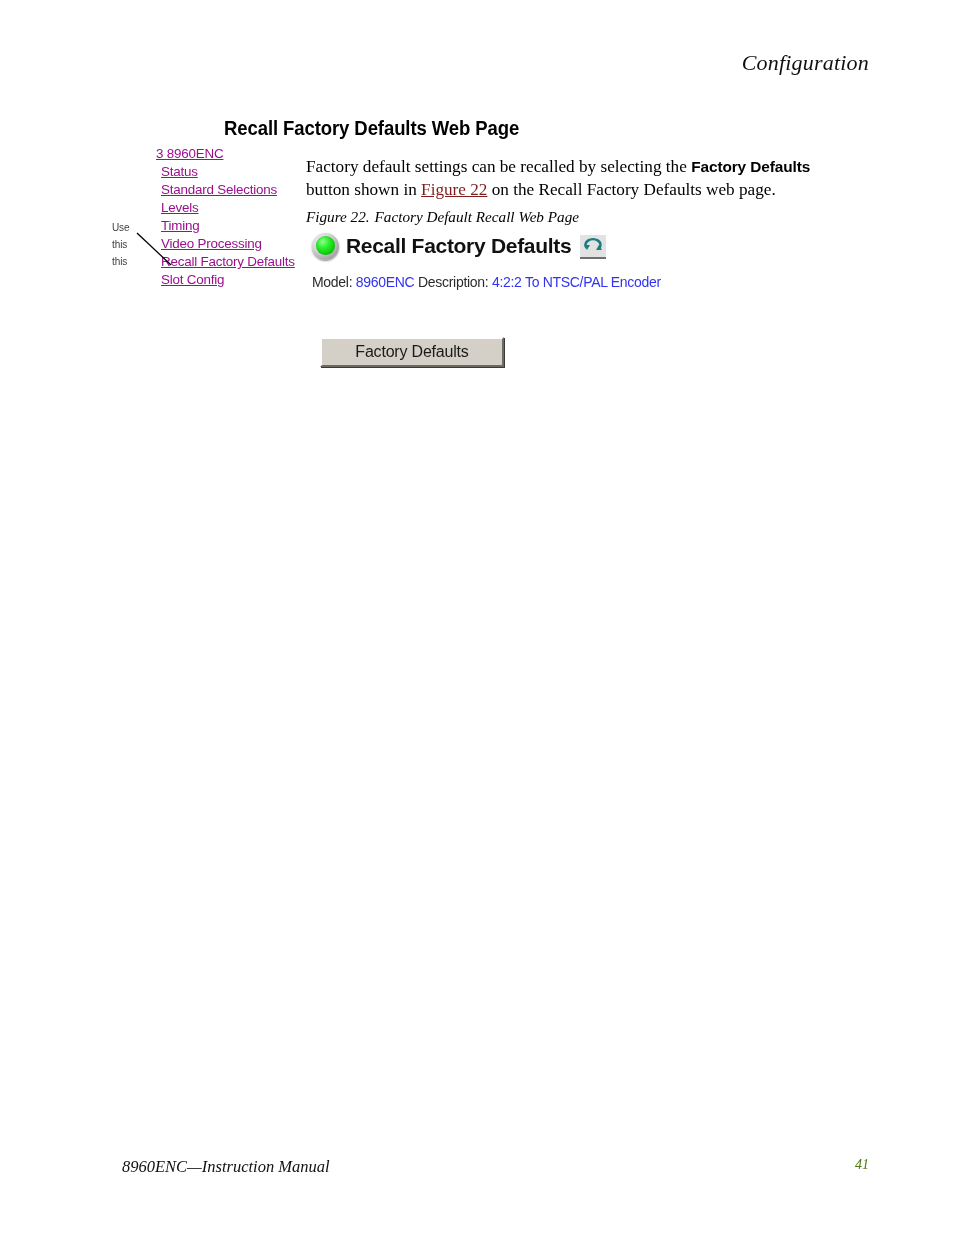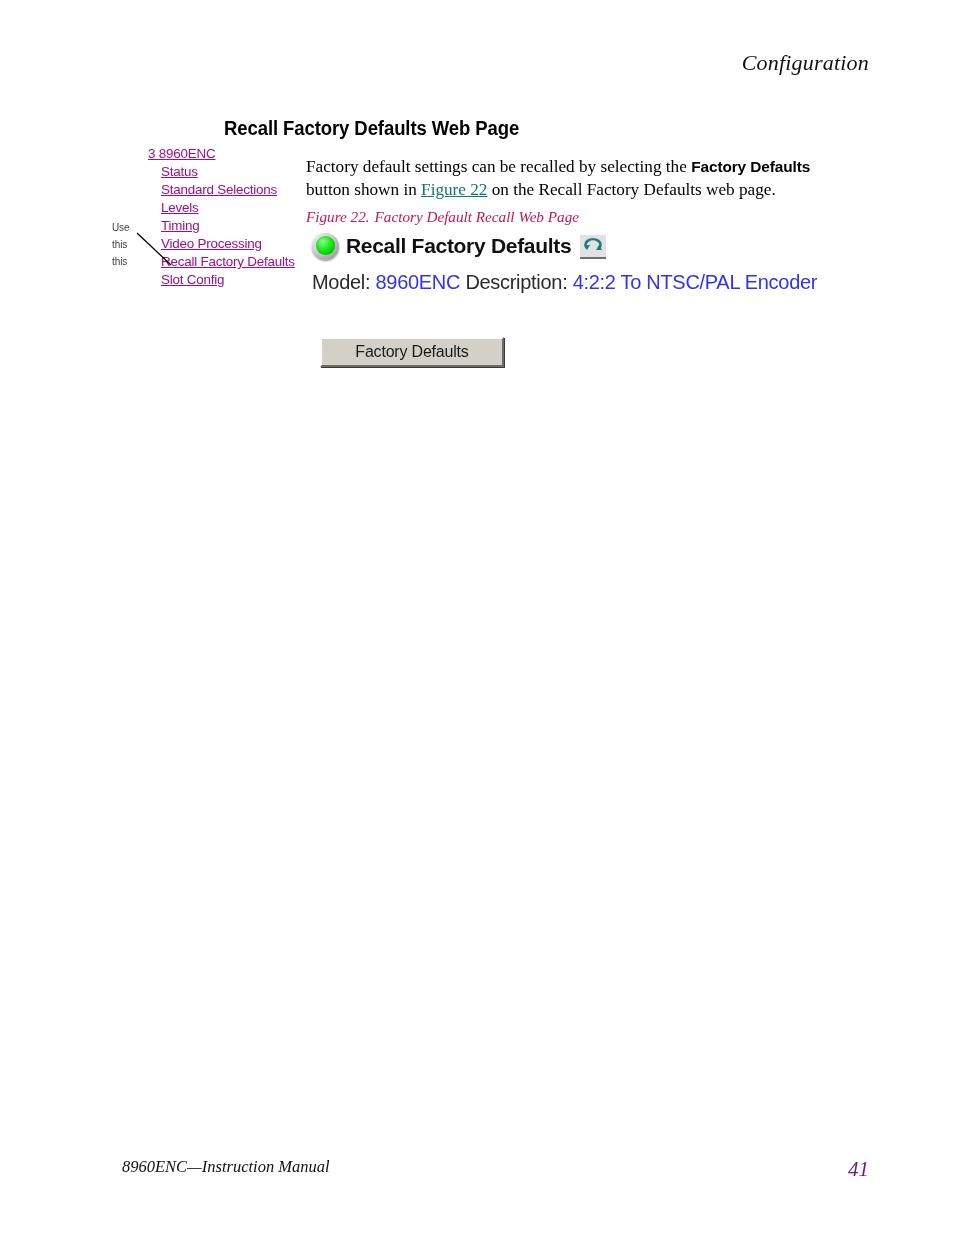--- a/index.html
+++ b/index.html
@@ -53,53 +53,53 @@
     line-height: 22.5px;
     color: #000000;
   }
   .body-para .bold-ui {
     font-family: "Liberation Sans Narrow", "Liberation Sans", sans-serif;
     font-weight: bold;
     font-size: 15.4px;
     letter-spacing: -0.1px;
   }
   .xref {
-    color: #0f766e;
+    color: #7f1d1d;
   }
 
   
   .fig-caption {
     position: absolute;
     left: 306px;
     top: 208px;
     font-family: "Liberation Serif", serif;
     font-style: italic;
     font-size: 15.2px;
-    color: #be185d;
+    color: #000000;
   }
   .fig-caption .fig-num { margin-right: 5px; }
 
   
   .nav-panel {
     position: absolute;
     left: 148px;
     top: 145px;
     font-family: "Liberation Sans Narrow", "Liberation Sans", sans-serif;
     font-size: 13.4px;
     line-height: 18px;
     white-space: nowrap;
   }
   .nav-link {
     display: block;
     color: #9b0f8f;
     text-decoration: underline;
     width: fit-content;
     letter-spacing: -0.2px;
   }
-  .nav-link.root { margin-left: 0px; }
+  .nav-link.root { margin-left: 8px; }
   .nav-link.child { margin-left: 13px; }
 
   
   .callout {
     position: absolute;
     left: 112px;
     top: 219px;
     font-family: "Liberation Sans Narrow", "Liberation Sans", sans-serif;
     font-size: 10px;
     line-height: 17px;
@@ -171,21 +171,21 @@
     margin-top: 2px;
     background: #e2e2e2;
     border-bottom: 2px solid #6f6f6f;
     flex: 0 0 26px;
   }
   .refresh-icon svg { display: block; }
 
   .wf-info {
     margin-top: 8px;
     font-family: "Liberation Sans Narrow", "Liberation Sans", sans-serif;
-    font-size: 20px;
+    font-size: 14px;
     line-height: 27px;
     color: #2b2b2b;
     letter-spacing: -0.3px;
     white-space: nowrap;
   }
   .wf-val { color: #3232f0; }
 
   
   .fd-button {
     position: absolute;
@@ -217,22 +217,22 @@
     font-style: italic;
     font-size: 16.5px;
     color: #111111;
   }
   .footer-right {
     position: absolute;
     right: 85px;
     top: 1157px;
     font-family: "Liberation Serif", serif;
     font-style: italic;
-    font-size: 21px;
-    color: #701a75;
+    font-size: 14px;
+    color: #4d7c0f;
   }
 </style>
 </head>
 <body>
 
 <div class="running-head">Configuration</div>
 
 <h1 class="section-heading">Recall Factory Defaults Web Page</h1>
 
 <p class="body-para"><span>Factory default settings can be recalled by selecting the </span><span class="bold-ui">Factory Defaults</span><span> button shown in </span><a class="xref" href="#">Figure 22</a><span> on the Recall Factory Defaults web page.</span></p>

